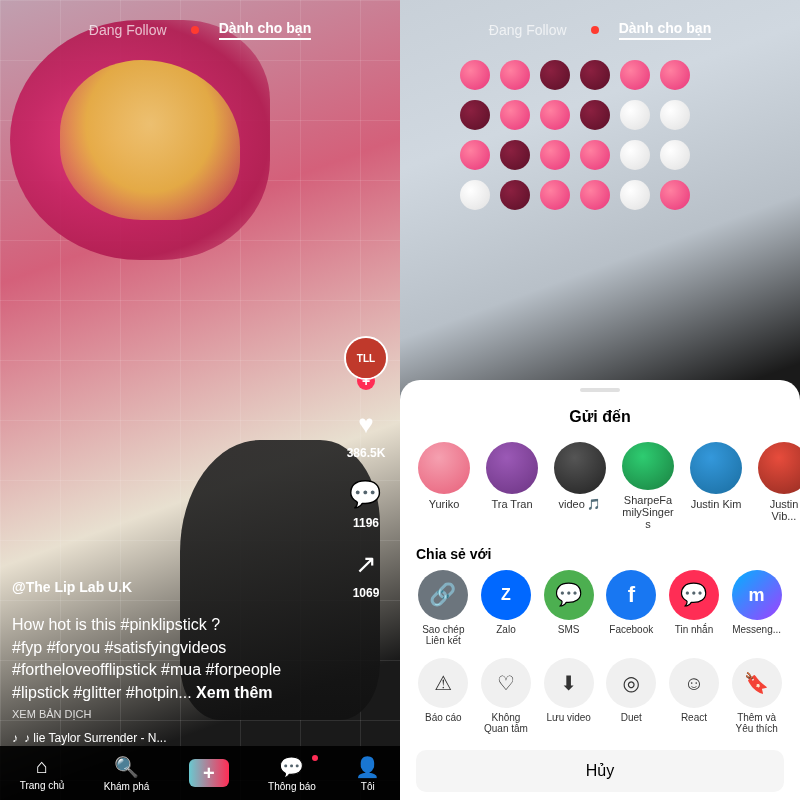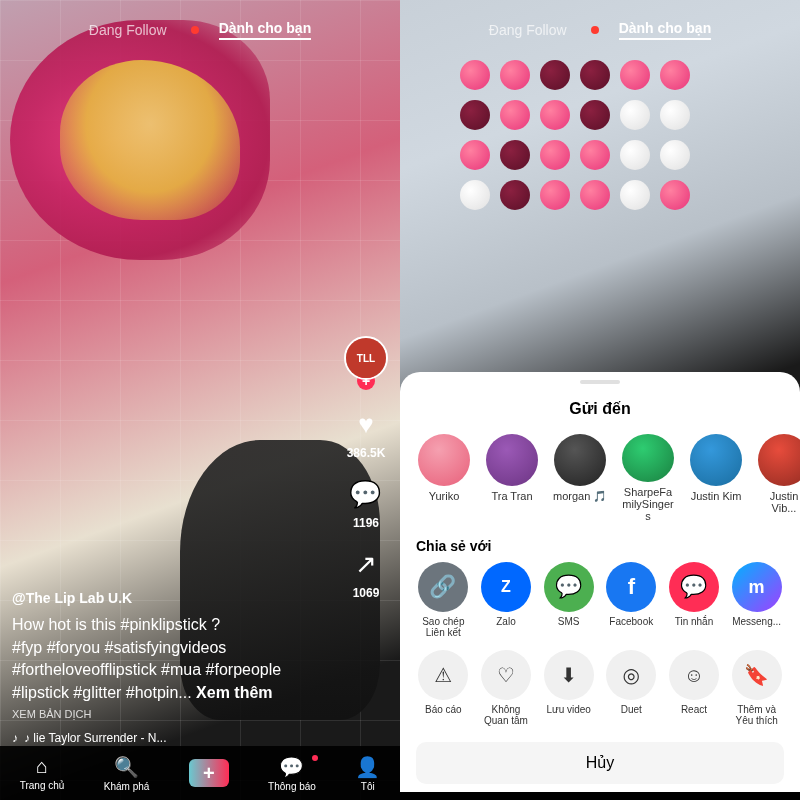--- a/index.html
+++ b/index.html
@@ -147,21 +147,21 @@
       position: absolute;
       bottom: 80px;
       left: 12px;
       right: 60px;
       z-index: 10;
     }
     .username {
       color: #fff;
       font-size: 14px;
       font-weight: 700;
-      margin-bottom: 8px;
+      margin-bottom: 19px;
     }
     .description {
       color: #fff;
       font-size: 16px;
       line-height: 1.4;
     }
     .see-more {
       color: #fff;
       font-weight: 600;
     }
@@ -263,21 +263,21 @@
       display: flex;
       justify-content: center;
       gap: 20px;
       align-items: center;
       z-index: 10;
     }
 
     
     .share-sheet {
       position: absolute;
-      bottom: 8px; left: 0; right: 0;
+      bottom: 0; left: 0; right: 0;
       height: 420px;
       background: #fff;
       border-radius: 20px 20px 0 0;
       z-index: 50;
       display: flex;
       flex-direction: column;
     }
     .sheet-header {
       text-align: center;
       padding: 16px 0 8px;
@@ -531,21 +531,21 @@
       <div class="friend-item">
         <div class="friend-avatar fa2"></div>
         <span class="friend-name">Yuriko</span>
       </div>
       <div class="friend-item">
         <div class="friend-avatar fa1"></div>
         <span class="friend-name">Tra Tran</span>
       </div>
       <div class="friend-item">
         <div class="friend-avatar fa3"></div>
-        <span class="friend-name">morgan 🎵</span>
+        <span class="friend-name">video 🎵</span>
       </div>
       <div class="friend-item">
         <div class="friend-avatar fa5"></div>
         <span class="friend-name">SharpeFamilySingers</span>
       </div>
       <div class="friend-item">
         <div class="friend-avatar fa4"></div>
         <span class="friend-name">Justin Kim</span>
       </div>
       <div class="friend-item">

